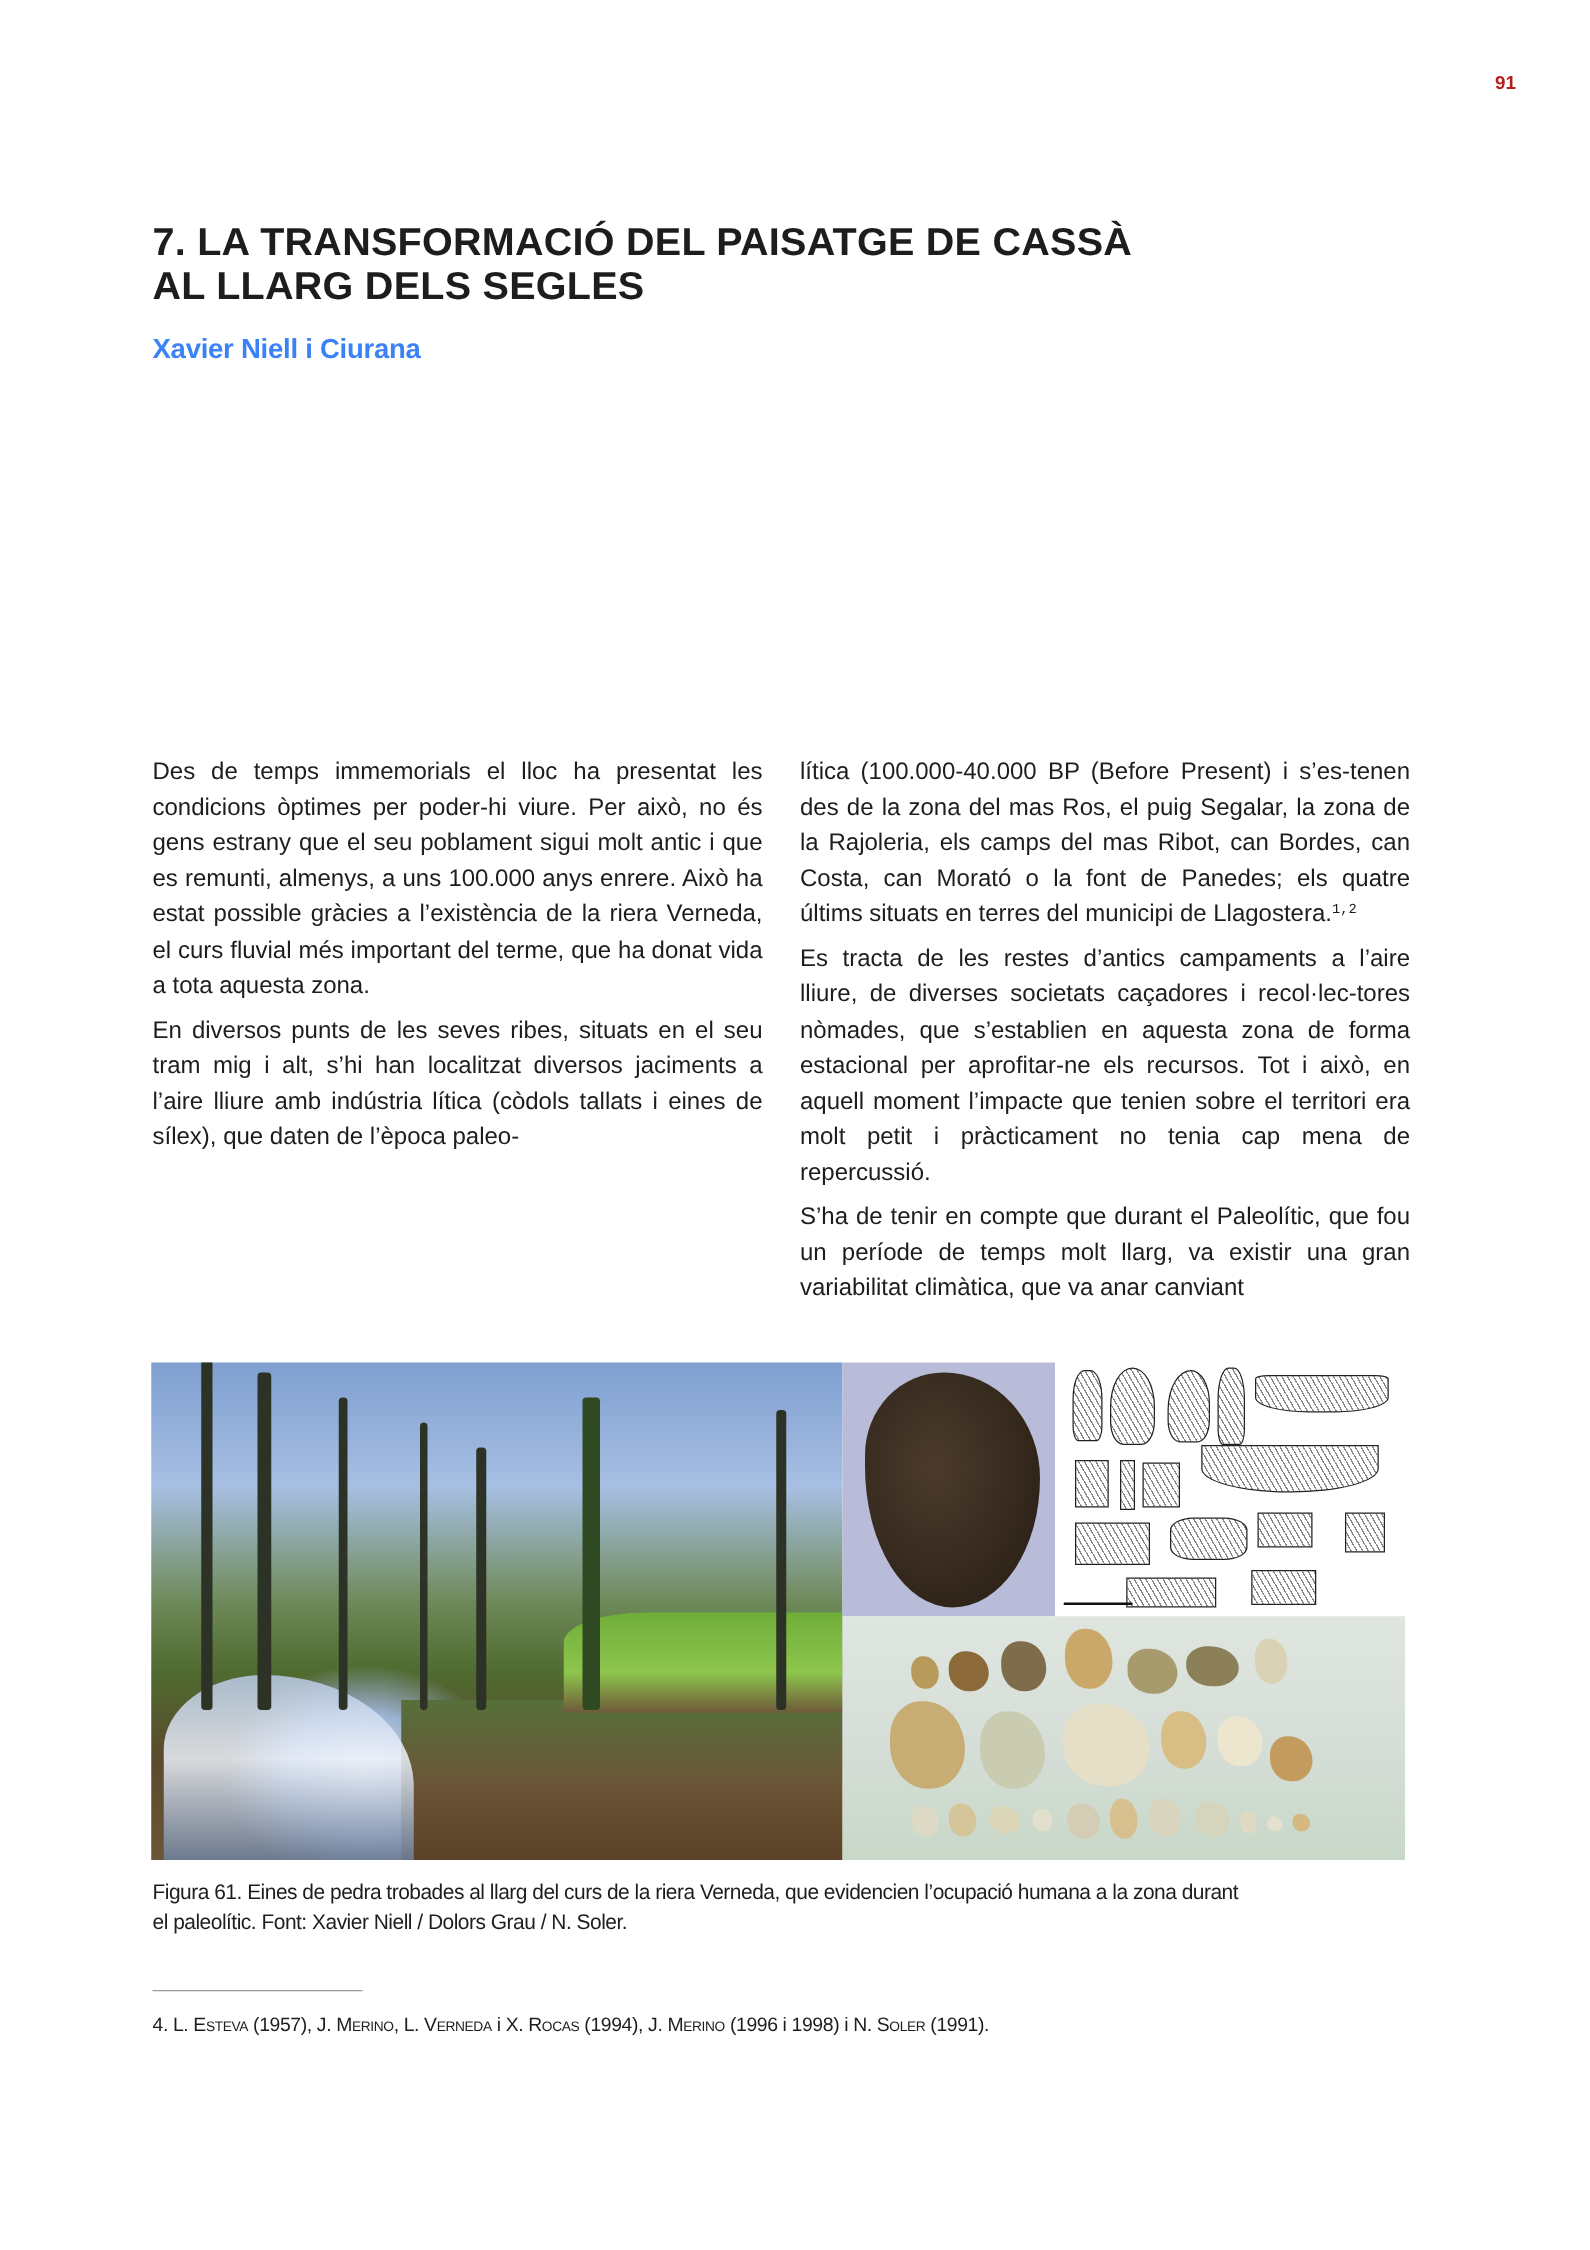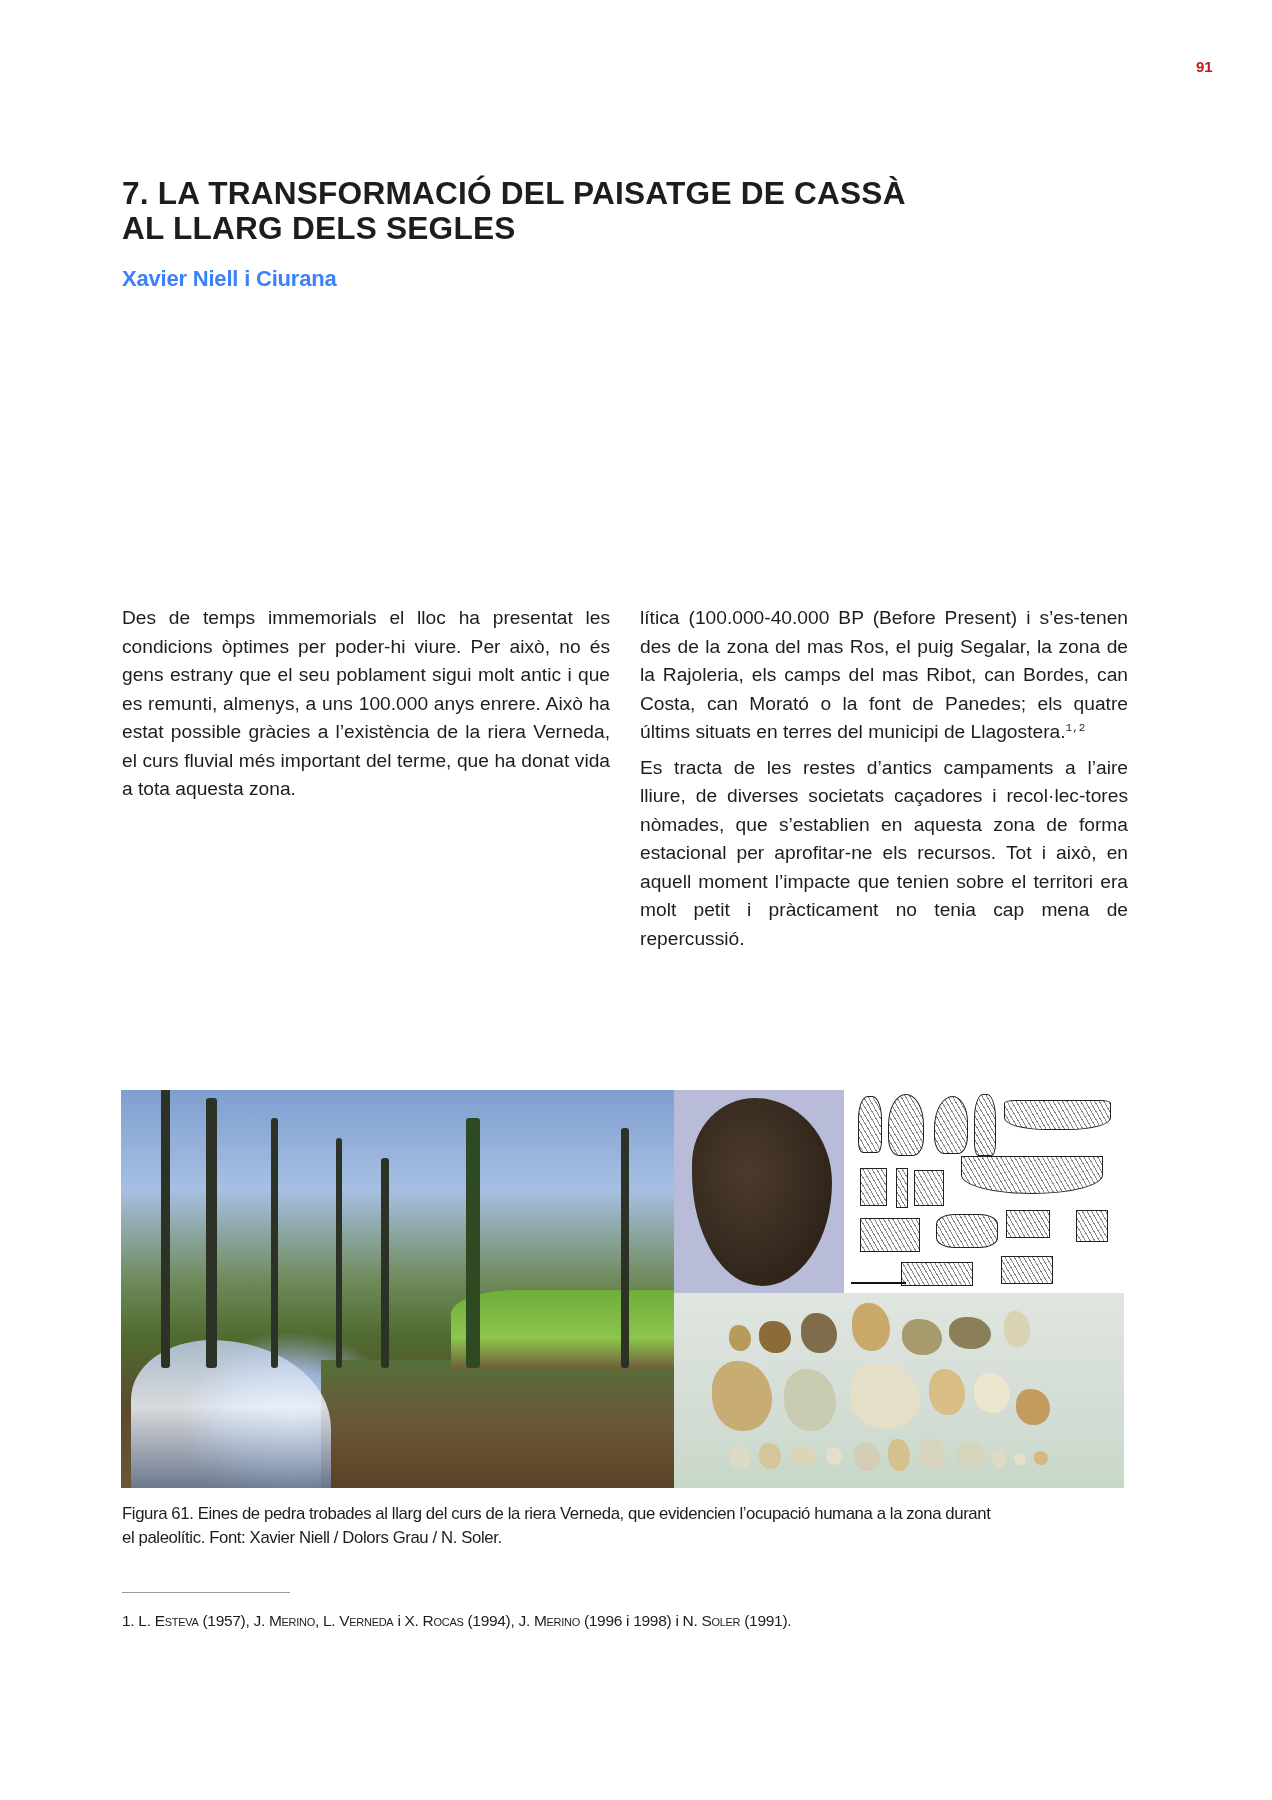--- a/index.html
+++ b/index.html
@@ -50,25 +50,27 @@
 <div class="page-number">91</div>
 
 <h1 class="title">
   <span>7. LA TRANSFORMACIÓ DEL PAISATGE DE CASSÀ</span>
   <span>AL LLARG DELS SEGLES</span>
 </h1>
 <div class="author">Xavier Niell i Ciurana</div>
 
 <div class="column col-left">
   <p>Des de temps immemorials el lloc ha presentat les condicions òptimes per poder-hi viure. Per això, no és gens estrany que el seu poblament sigui molt antic i que es remunti, almenys, a uns 100.000 anys enrere. Això ha estat possible gràcies a l’existència de la riera Verneda, el curs fluvial més important del terme, que ha donat vida a tota aquesta zona.</p>
+  <p>En diversos punts de les seves ribes, situats en el seu tram mig i alt, s’hi han localitzat diversos jaciments a l’aire lliure amb indústria lítica (còdols tallats i eines de sílex), que daten de l’època paleo-</p>
 </div>
 
 <div class="column col-right">
   <p><span>lítica (100.000-40.000 BP (Before Present) i s’es-tenen des de la zona del mas Ros, el puig Segalar, la zona de la Rajoleria, els camps del mas Ribot, can Bordes, can Costa, can Morató o la font de Panedes; els quatre últims situats en terres del municipi de Llagostera.</span><sup>1,2</sup></p>
   <p>Es tracta de les restes d’antics campaments a l’aire lliure, de diverses societats caçadores i recol·lec-tores nòmades, que s’establien en aquesta zona de forma estacional per aprofitar-ne els recursos. Tot i això, en aquell moment l’impacte que tenien sobre el territori era molt petit i pràcticament no tenia cap mena de repercussió.</p>
+  <p>S’ha de tenir en compte que durant el Paleolític, que fou un període de temps molt llarg, va existir una gran variabilitat climàtica, que va anar canviant</p>
 </div>
 
 <div class="figure">
   <div class="photo photo-forest">
     <div class="ground"></div>
     <div class="grass"></div>
     <div class="water"></div>
     <div class="tree" style="left:40px;height:280px;"></div>
     <div class="tree" style="left:85px;height:270px;width:11px;"></div>
     <div class="tree" style="left:150px;height:250px;width:7px;"></div>
@@ -126,14 +128,14 @@
   </div>
 </div>
 
 <div class="caption">
   <div>Figura 61. Eines de pedra trobades al llarg del curs de la riera Verneda, que evidencien l’ocupació humana a la zona durant</div>
   <div>el paleolític. Font: Xavier Niell / Dolors Grau / N. Soler.</div>
 </div>
 
 <div class="footnote-rule"></div>
 <div class="footnotes">
-  <div><span>1. L. </span><span class="sc">Esteva</span><span> (1957), J. </span><span class="sc">Merino</span><span>, L. </span><span class="sc">Verneda</span><span> i X. </span><span class="sc">Rocas</span><span> (1994), J. </span><span class="sc">Merino</span><span> (1996 i 1998) i N. </span><span class="sc">Soler</span><span> (1991).</span></div>
+  <div><span>4. L. </span><span class="sc">Esteva</span><span> (1957), J. </span><span class="sc">Merino</span><span>, L. </span><span class="sc">Verneda</span><span> i X. </span><span class="sc">Rocas</span><span> (1994), J. </span><span class="sc">Merino</span><span> (1996 i 1998) i N. </span><span class="sc">Soler</span><span> (1991).</span></div>
 </div>
 
 </body></html>

